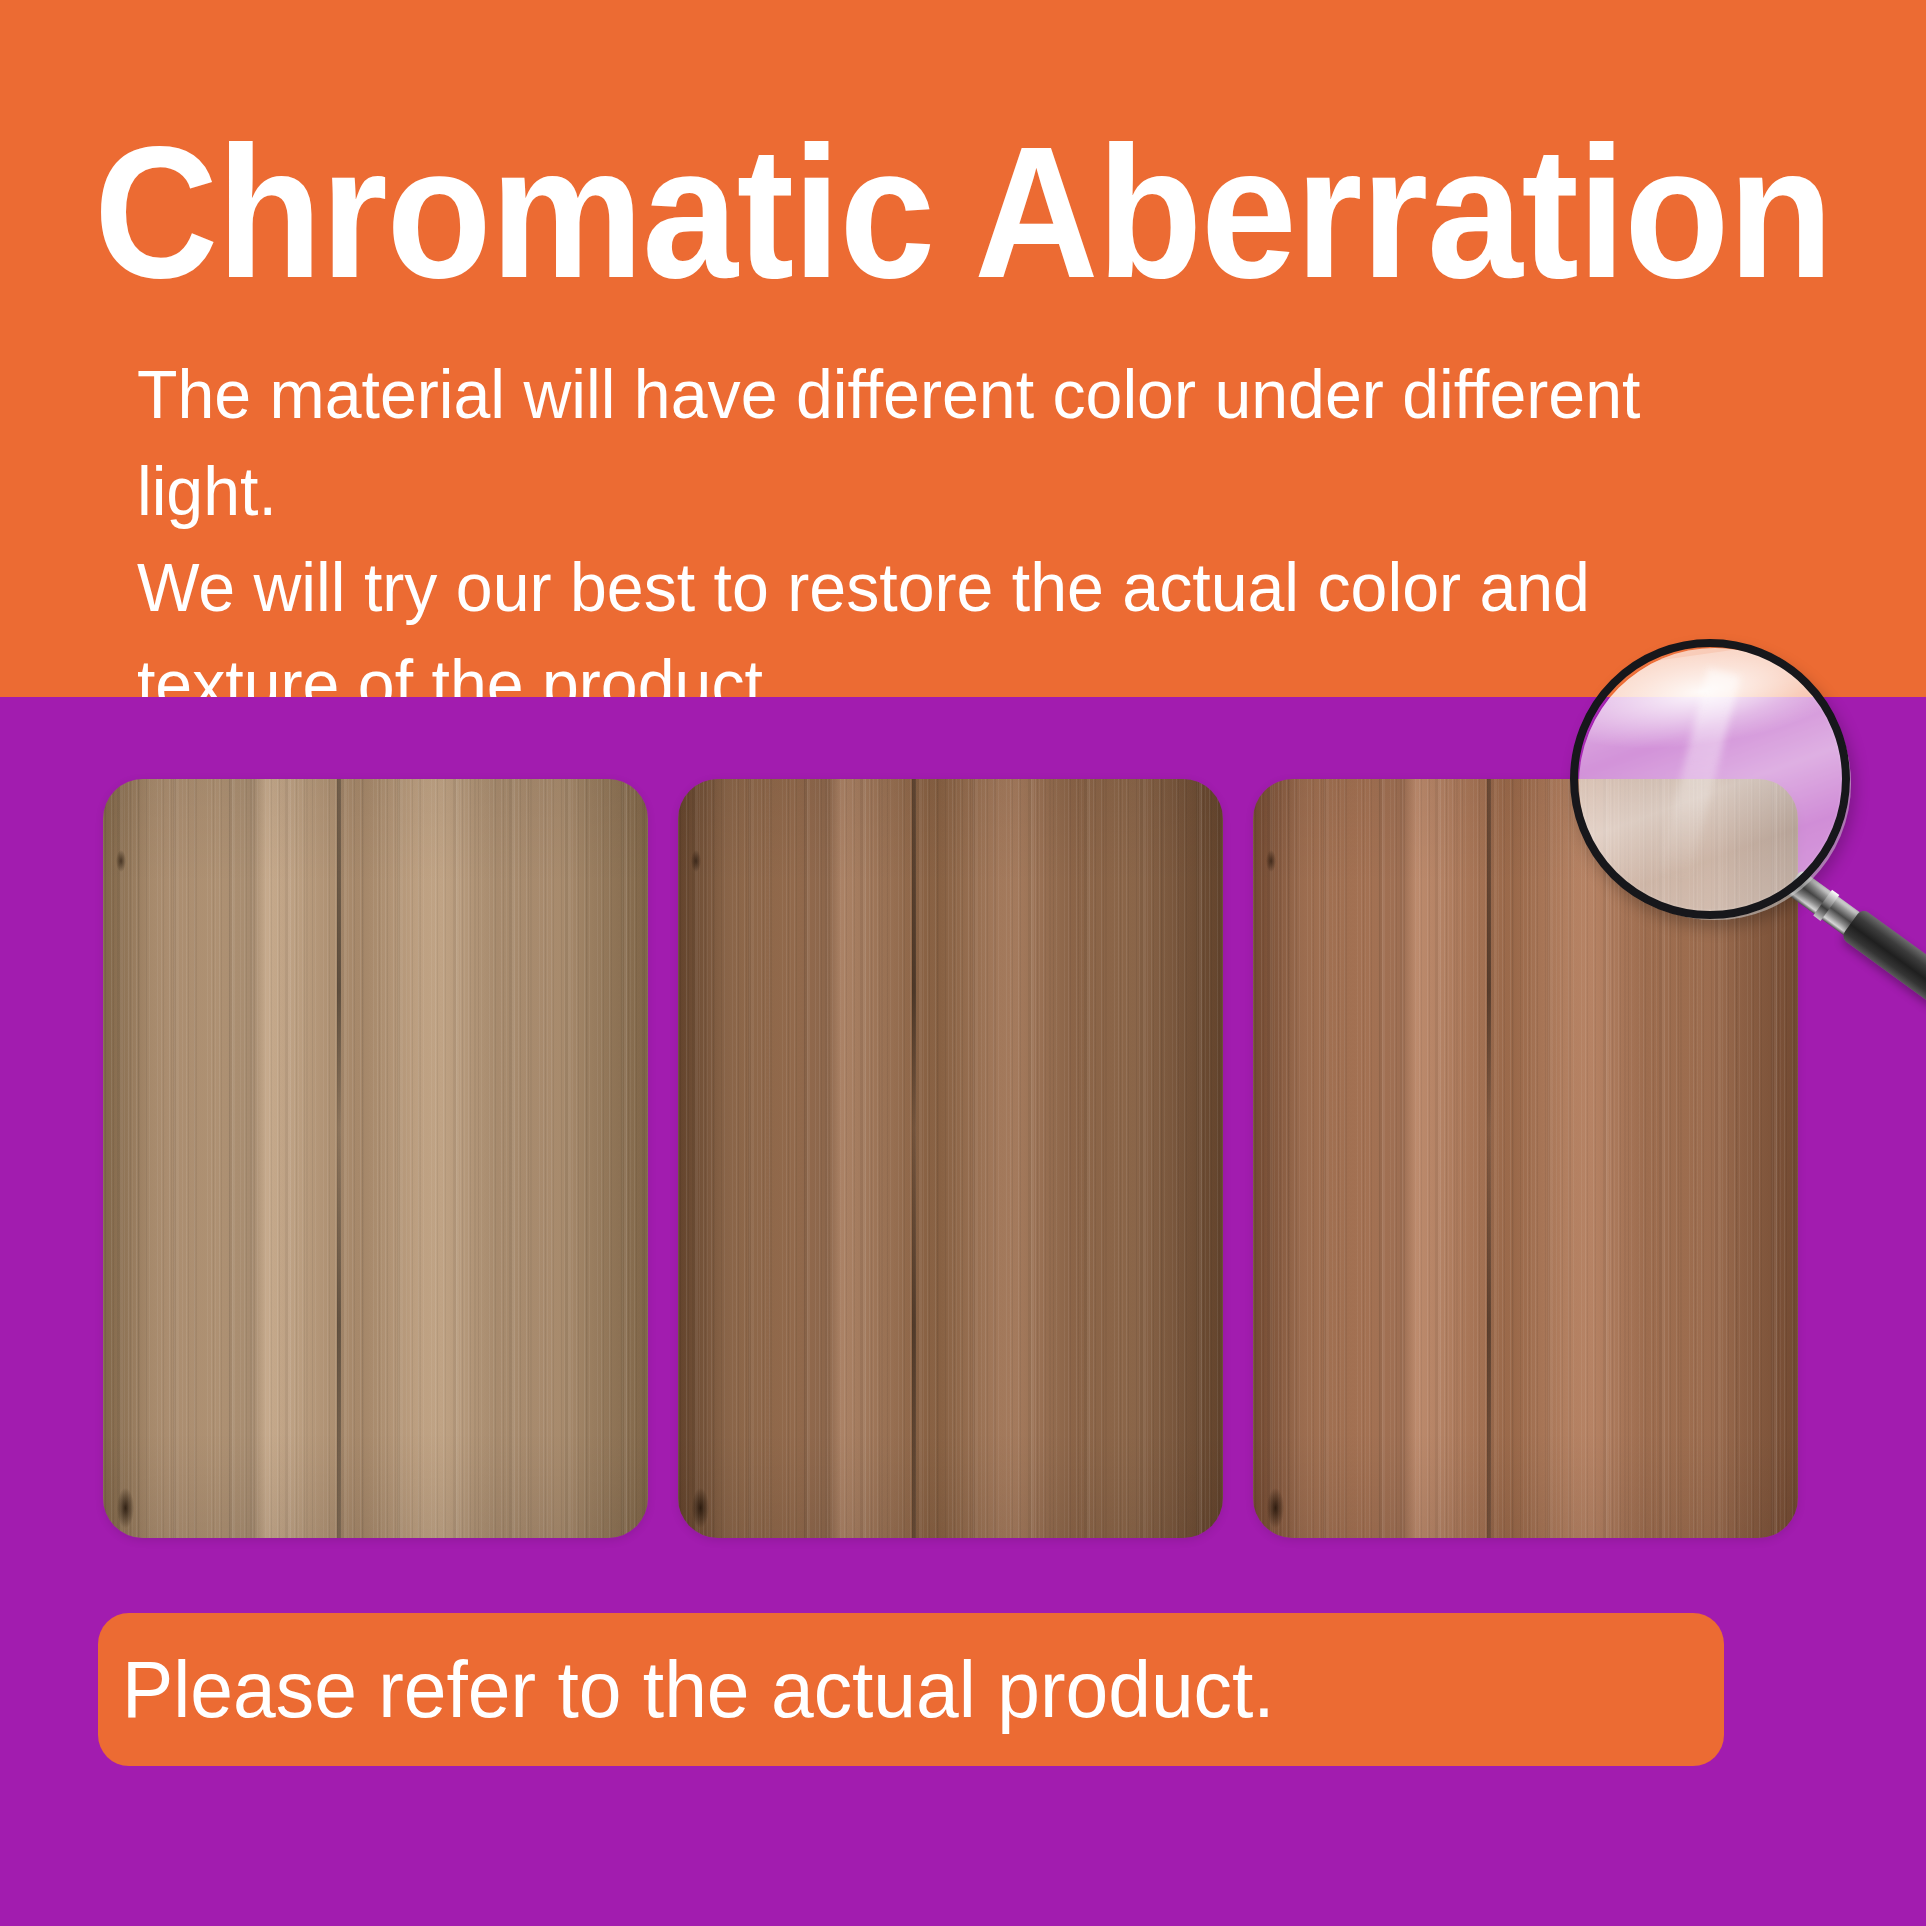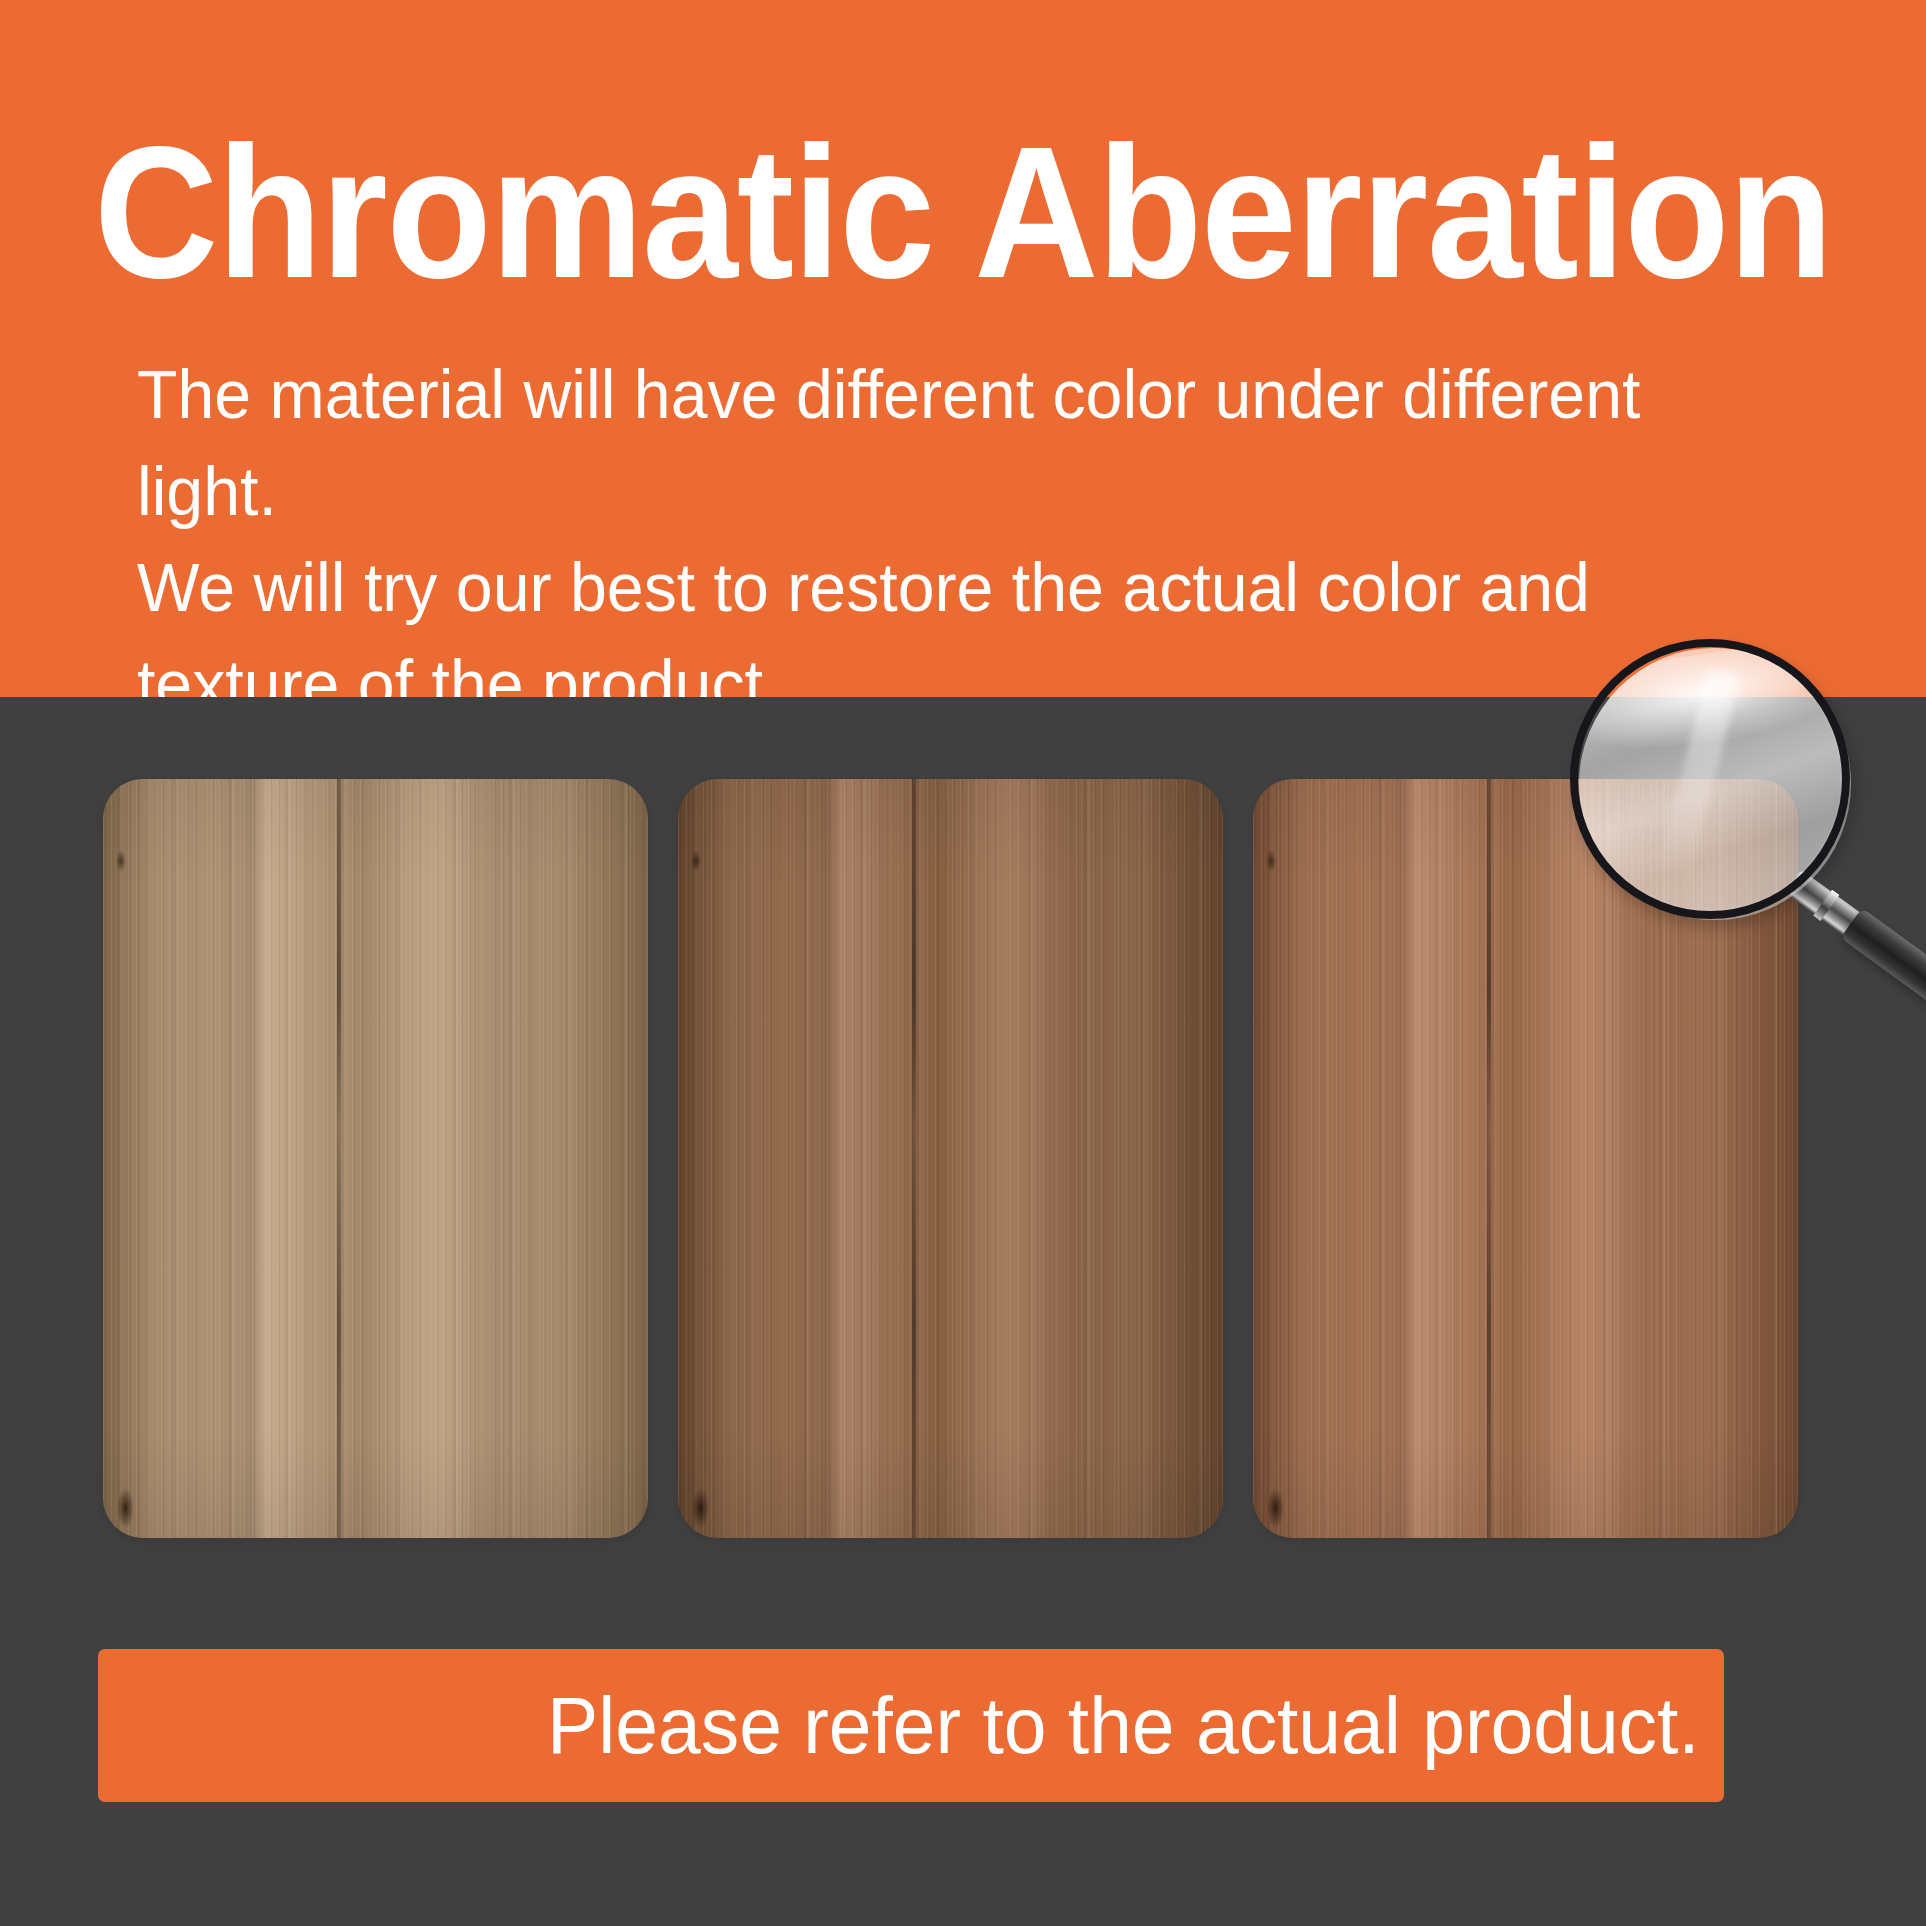--- a/index.html
+++ b/index.html
@@ -9,21 +9,21 @@
     height: 1926px;
     background: #efefef;
     font-family: "Liberation Sans", sans-serif;
     overflow: hidden;
   }
 
   .page {
     position: relative;
     width: 1926px;
     height: 1926px;
-    background: #404040;
+    background: #a21caf;
     overflow: hidden;
   }
 
   
   .header {
     position: absolute;
     left: 0; top: 0;
     width: 1926px;
     height: 697px;
     background: #ec6b33;
@@ -252,28 +252,27 @@
   }
 
   
   .footer-btn {
     position: absolute;
     left: 98px;
     top: 1613px;
     width: 1626px;
     height: 153px;
     background: #ec6b33;
-    border-radius: 7px;
+    border-radius: 31px;
     display: flex;
     align-items: center;
-    justify-content: flex-end;
+    justify-content: flex-start;
     border: none;
     cursor: pointer;
     padding: 0;
-    margin-top: 36px;
   }
   .footer-btn-label {
     color: #ffffff;
     font-size: 80px;
     font-weight: 400;
     line-height: 1;
     white-space: nowrap;
     transform: scaleX(0.96);
     font-family: "Liberation Sans Narrow", "Liberation Sans", sans-serif;
   }

